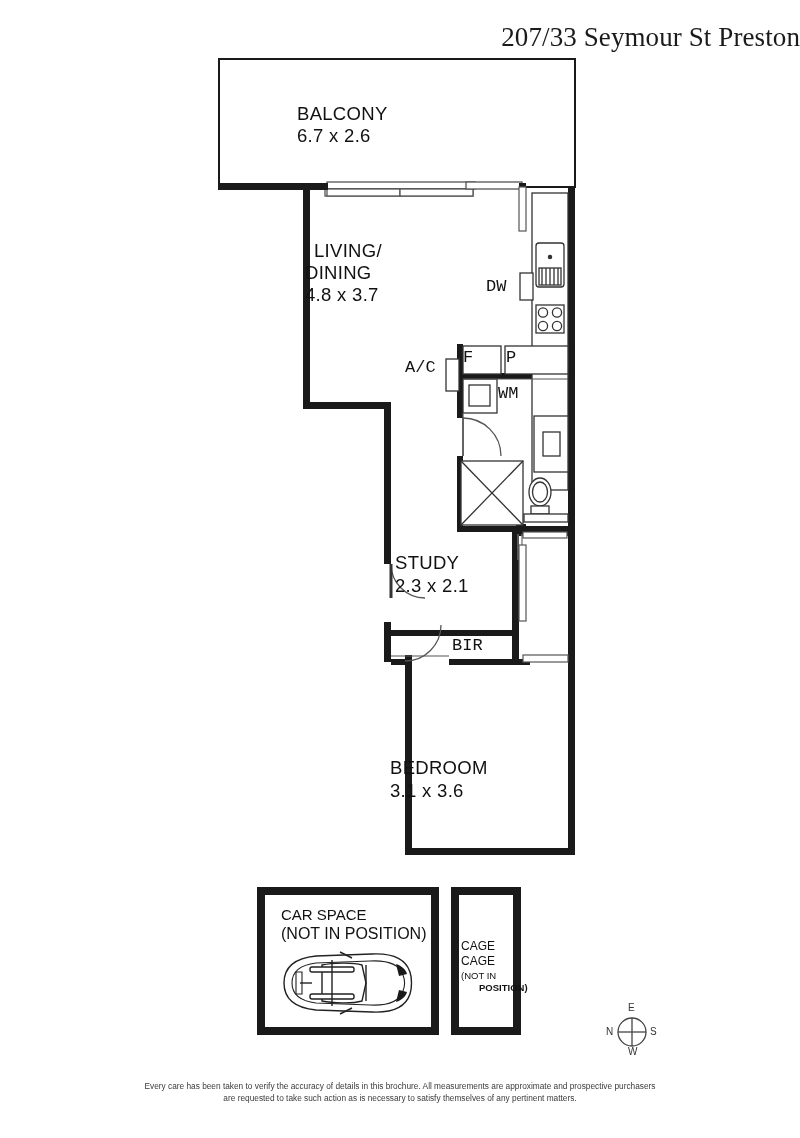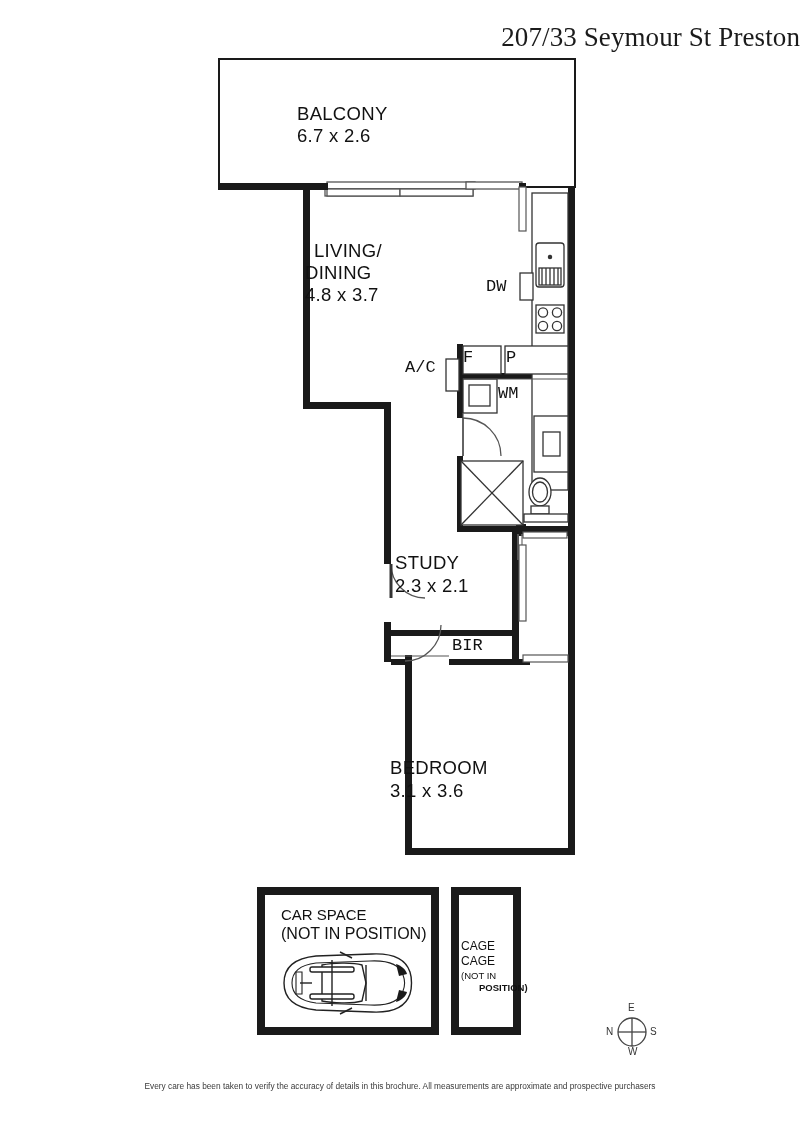--- a/index.html
+++ b/index.html
@@ -250,13 +250,14 @@
 <div class="lbl xxs" style="left:461px;top:970px;width:50px;">(NOT IN</div>
 <div class="lbl xxs" style="left:479px;top:982px;width:50px;font-weight:bold;">POSITION)</div>
 
 <div class="compass-l" style="left:606px;top:1026px;">N</div>
 <div class="compass-l" style="left:628px;top:1002px;">E</div>
 <div class="compass-l" style="left:650px;top:1026px;">S</div>
 <div class="compass-l" style="left:628px;top:1046px;">W</div>
 
 <div class="footer">
   <div>Every care has been taken to verify the accuracy of details in this brochure. All measurements are approximate and prospective purchasers</div>
+  <div>are requested to take such action as is necessary to satisfy themselves of any pertinent matters.</div>
 </div>
 
 </body></html>

